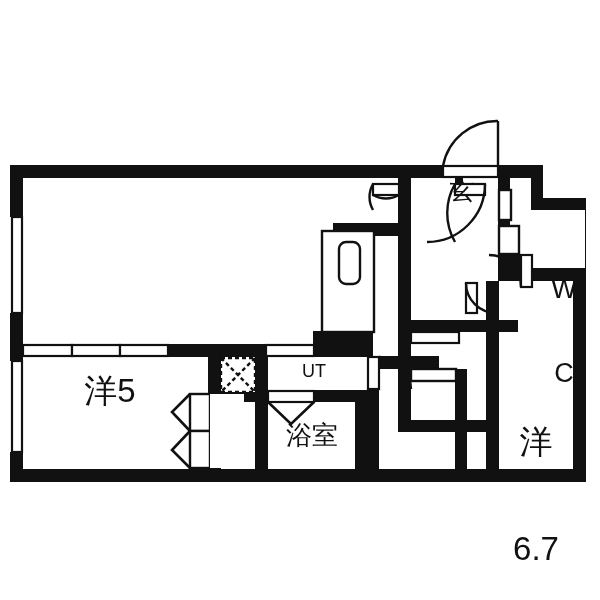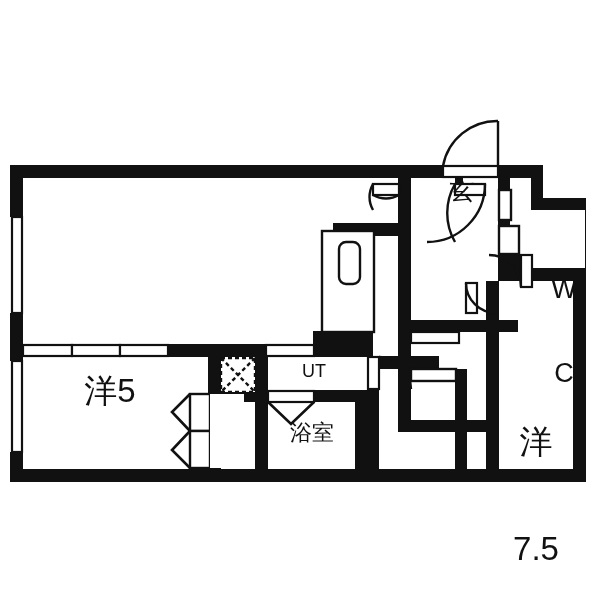--- a/index.html
+++ b/index.html
@@ -41,21 +41,21 @@
     font-size: 33px;
   }
   .lbl-yo75 {
     font-size: 33px;
     line-height: 1.08;
   }
   .lbl-ut {
     font-size: 18px;
   }
   .lbl-bath {
-    font-size: 22px;
+    font-size: 26px;
   }
   .lbl-wc {
     font-size: 27px;
     line-height: 1.04;
   }
   .lbl-genkan {
     font-size: 25px;
   }
 </style>
 </head>
@@ -233,21 +233,21 @@
       </g>
     </g>
 
   </svg>
 
 
   <div class="room-label lbl-yo5" style="left:55px; top:374px; width:110px;">洋5</div>
 
   <div class="room-label lbl-yo75" style="left:500px; top:353px; width:72px;">
     <div>洋</div>
-    <div>7.5</div>
+    <div>6.7</div>
   </div>
 
   <div class="room-label lbl-ut" style="left:286px; top:362px; width:56px;">UT</div>
 
   <div class="room-label lbl-bath" style="left:272px; top:422px; width:80px;">浴室</div>
 
   <div class="room-label lbl-wc" style="left:544px; top:219px; width:40px;">
     <div>W</div>
     <div>C</div>
   </div>

